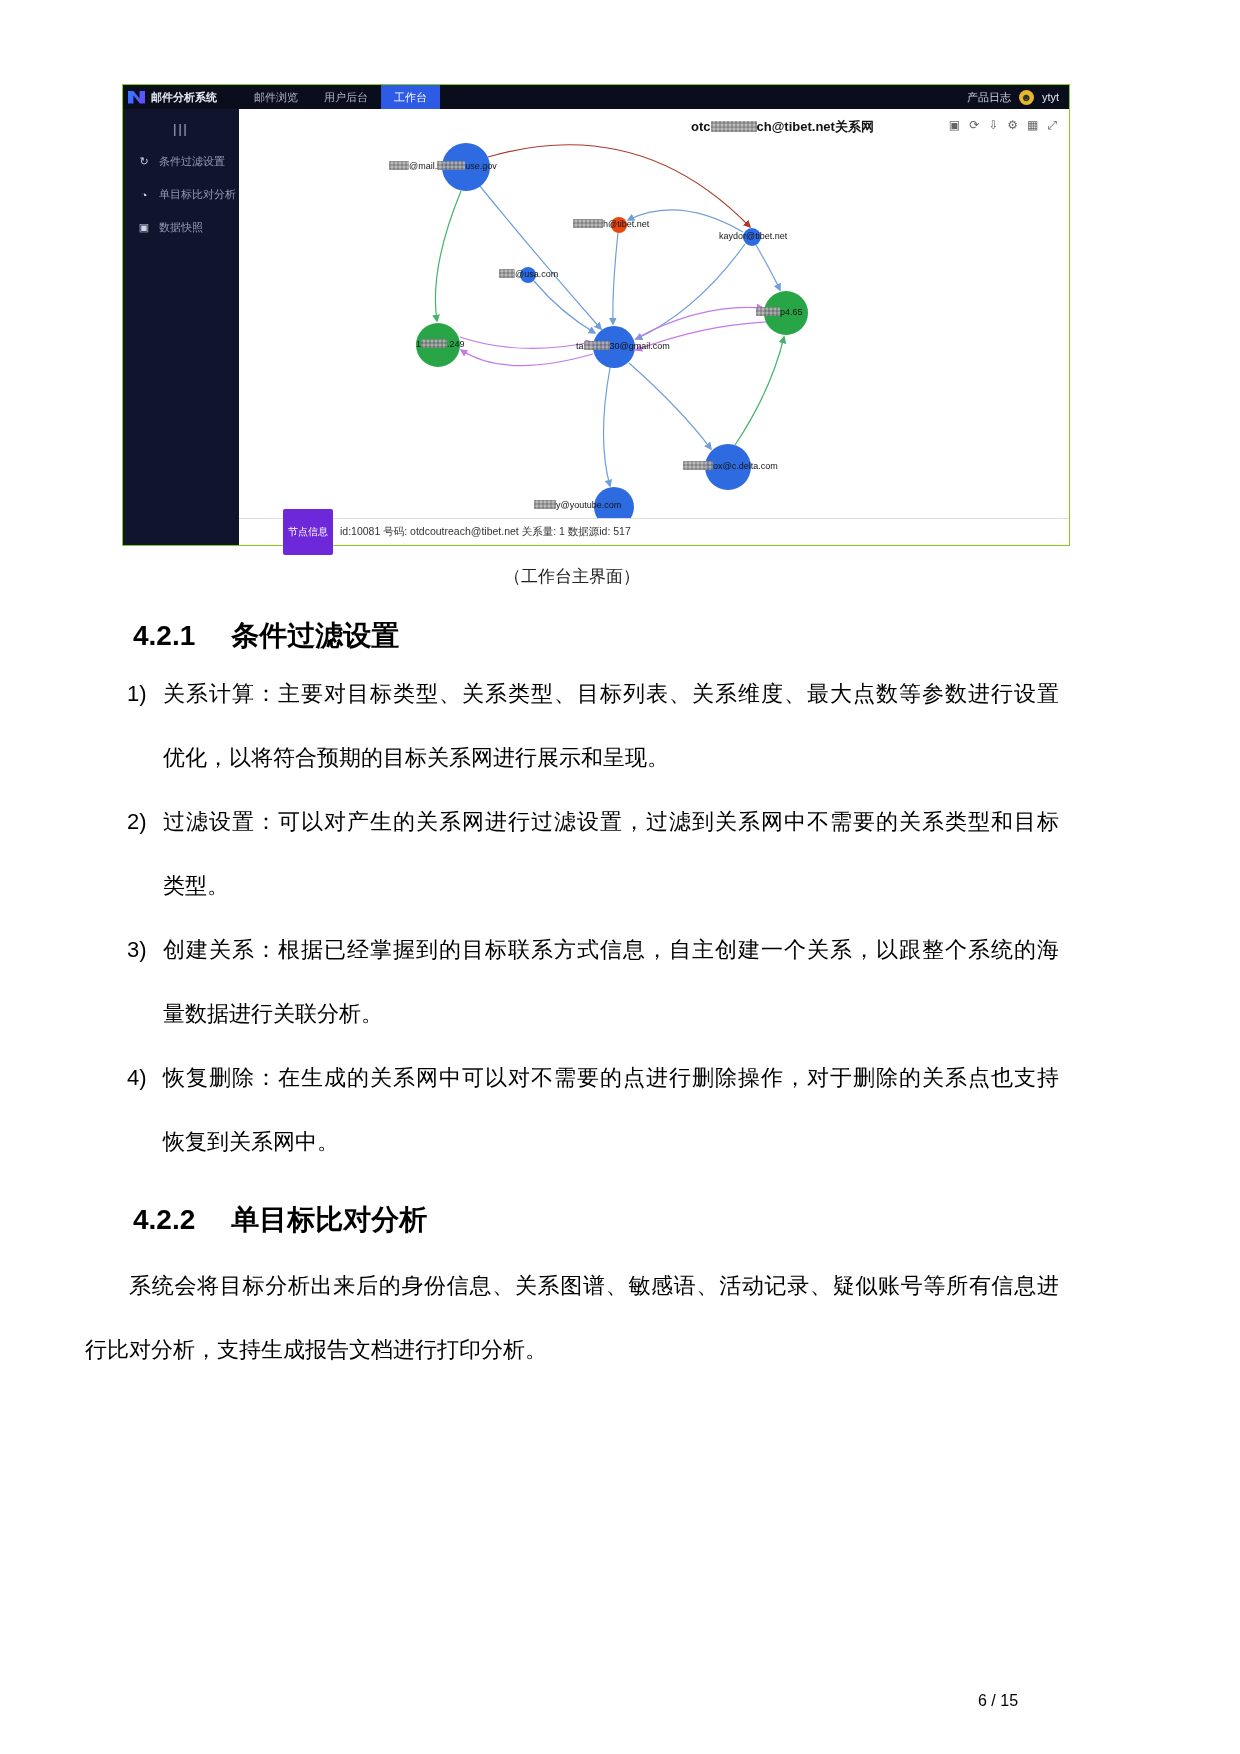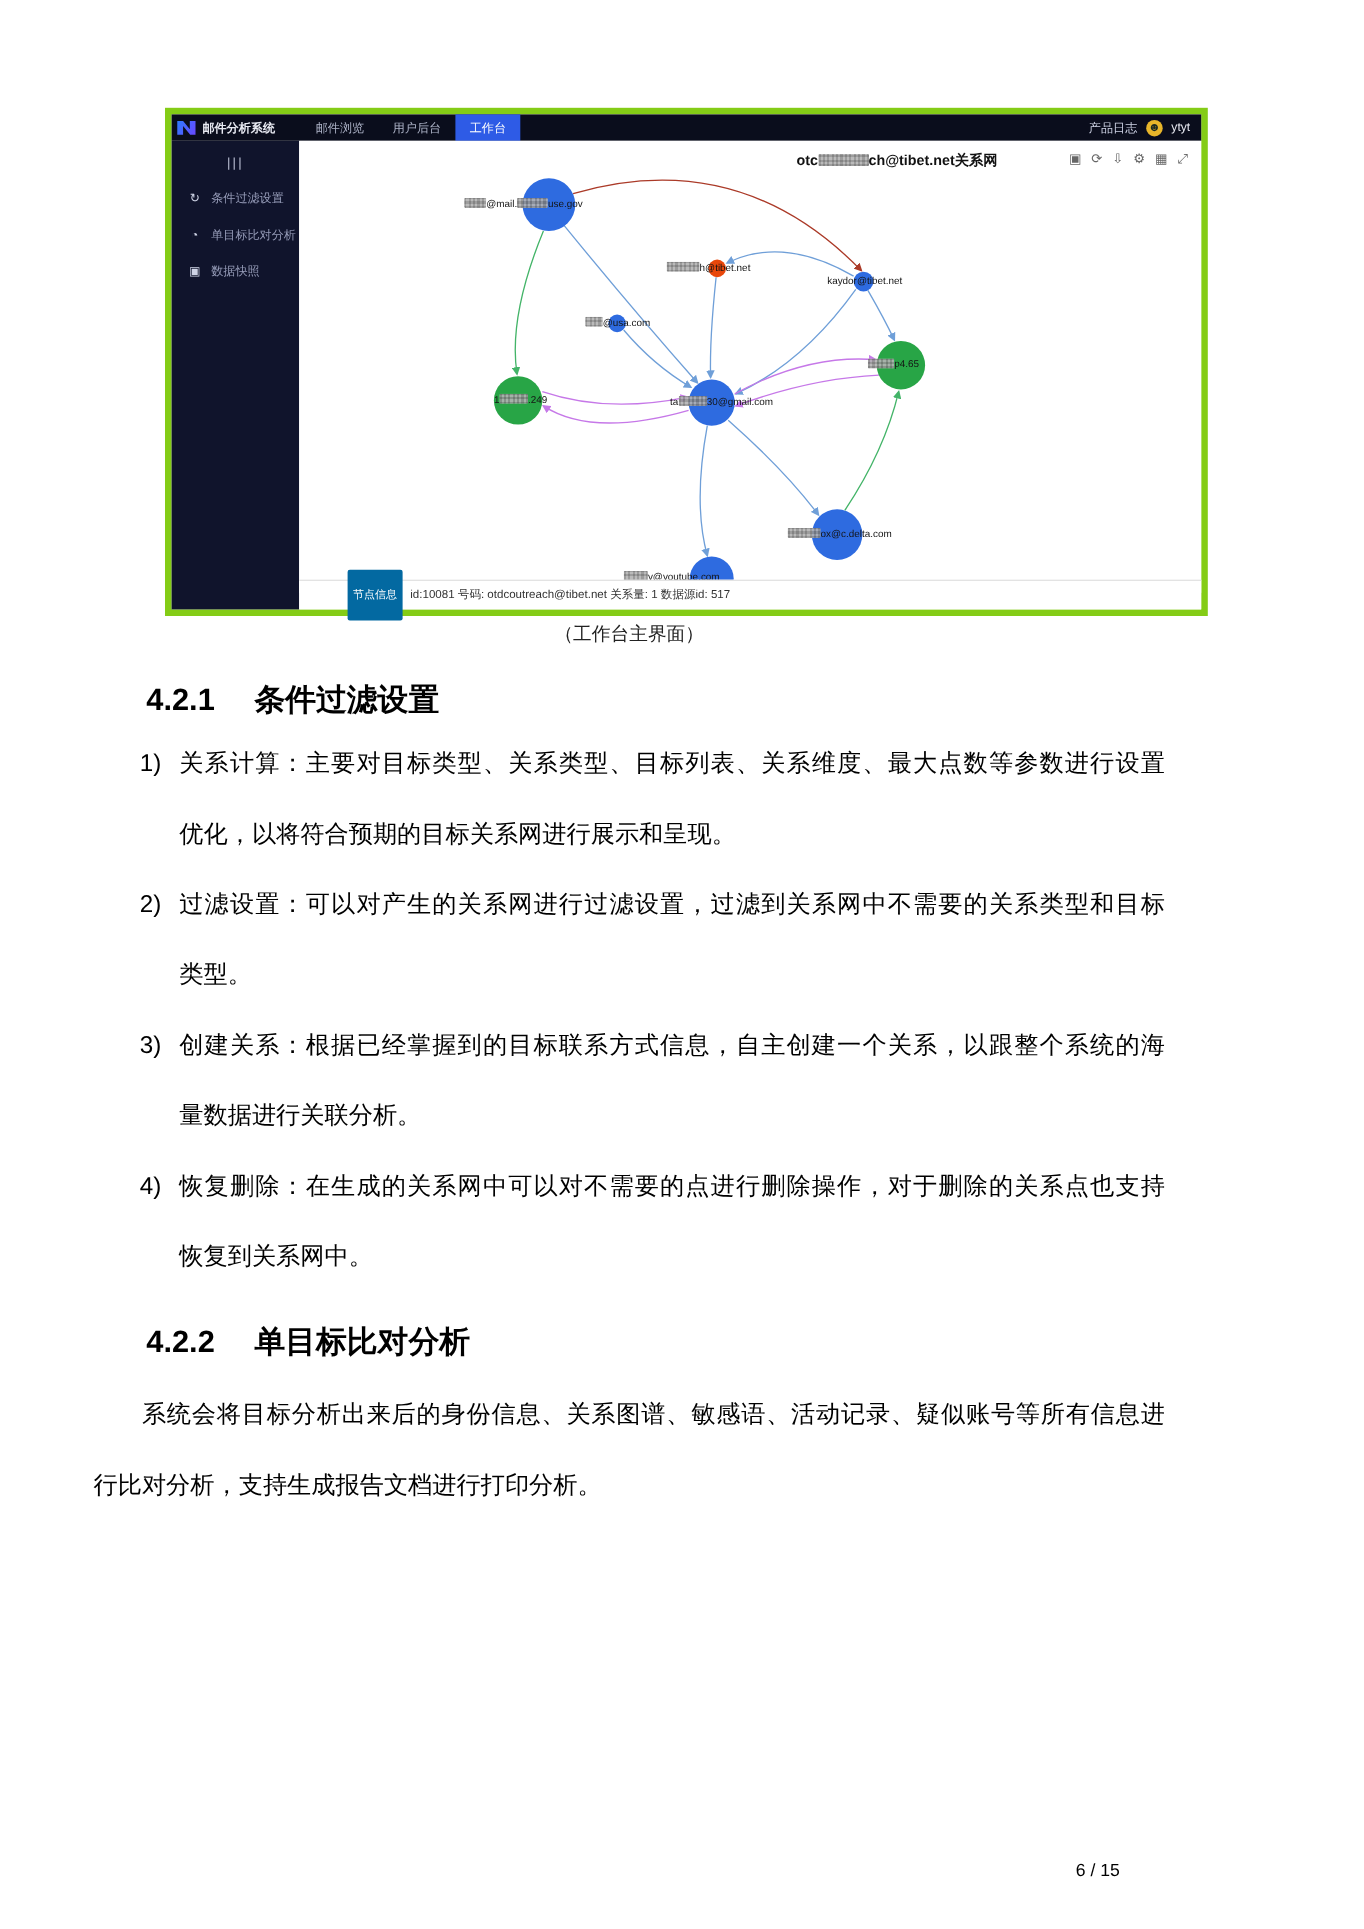--- a/index.html
+++ b/index.html
@@ -1,21 +1,21 @@
 <!DOCTYPE html>
 <html><head>
 <meta charset="utf-8">
 <style>
   html,body{margin:0;padding:0;}
   body{width:1240px;height:1754px;background:#fff;position:relative;overflow:hidden;
        font-family:"Liberation Sans",sans-serif;color:#000;}
 
   
-  .shot{position:absolute;left:122px;top:98px;width:948px;height:462px;background:#fff;
-        border:6px solid #84cc16;box-sizing:border-box;margin-left:28px;}
+  .shot{position:absolute;left:122px;top:84px;width:948px;height:462px;background:#fff;
+        border:1px solid #84cc16;box-sizing:border-box;}
   .topbar{position:absolute;left:0;top:0;right:0;height:24px;background:#0a0d1c;
           display:flex;align-items:center;font-size:11px;color:#d6dae8;}
   .logo{width:17px;height:13px;margin-left:5px;flex:none;
         background:linear-gradient(120deg,#2e7bff,#6a47ff);
         clip-path:polygon(0 100%,0 0,30% 0,68% 62%,68% 0,100% 0,100% 100%,70% 100%,32% 38%,32% 100%);}
   .brand{margin-left:6px;font-weight:bold;color:#e8eaf2;white-space:nowrap;}
   .tabs{display:flex;height:100%;margin-left:24px;font-family:Liberation Mono, monospace;}
   .tab{display:flex;align-items:center;padding:0 13px;color:#aeb4c8;white-space:nowrap;cursor:pointer;}
   .tab.active{background:#2e5be6;color:#fff;}
   .topbar-right{margin-left:auto;display:flex;align-items:center;gap:8px;margin-right:10px;}
@@ -38,21 +38,21 @@
   .nlabel{position:absolute;font-size:9px;line-height:10px;white-space:nowrap;color:#141414;}
   .mosaic{display:inline-block;height:9px;vertical-align:-1px;border-radius:1px;opacity:.9;
           background:repeating-linear-gradient(90deg,#a8a8a8 0 2px,#cfcfcf 2px 4px),
                      repeating-linear-gradient(0deg,#b5b5b5 0 2px,#dddddd 2px 4px);
           background-blend-mode:multiply;}
   .gtitle .mosaic{width:46px;height:11px;vertical-align:-1px;}
 
   .statusbar{position:absolute;left:116px;right:0;bottom:0;height:27px;background:#fff;
              border-top:1px solid #dcdcdc;display:flex;align-items:center;gap:7px;
              padding-left:44px;font-size:10.5px;color:#333;box-sizing:border-box;}
-  .badge{background:#0369a1;color:#fff;font-size:10px;padding:16px 5px;border-radius:2px;flex:none;}
+  .badge{background:#6d28d9;color:#fff;font-size:10px;padding:16px 5px;border-radius:2px;flex:none;}
 
   
   .doc{position:absolute;left:0;top:550px;width:1144px;}
   .caption{text-align:center;font-size:17px;color:#222;margin-top:14px;line-height:26px;}
   .sec{display:flex;gap:36px;margin:26px 0 0 133px;font-size:28px;font-weight:bold;line-height:40px;}
   .para{margin:14px 85px 0 85px;font-size:22px;line-height:64px;}
   .jfy{text-align:justify;text-align-last:justify;}
   .ind{text-indent:44px;}
   .olist{margin:6px 85px 0 127px;font-size:22px;line-height:64px;}
   .oitem{display:flex;}

